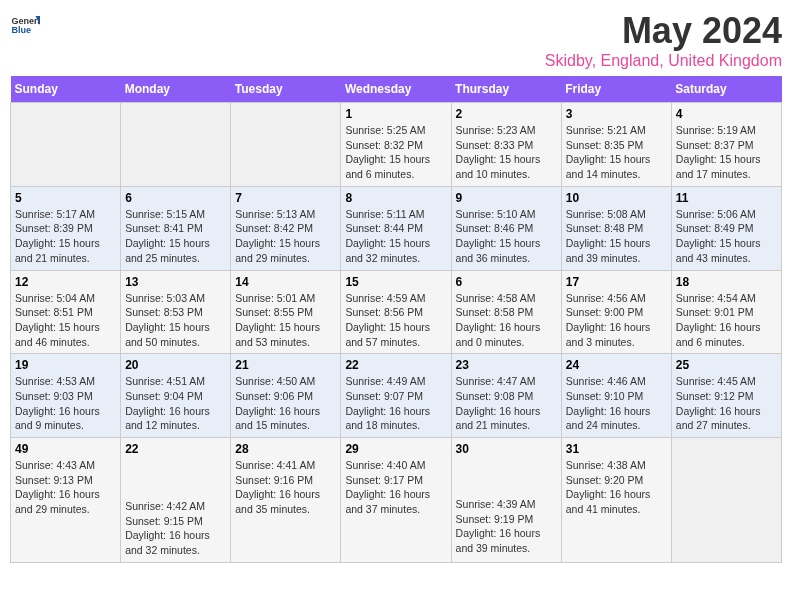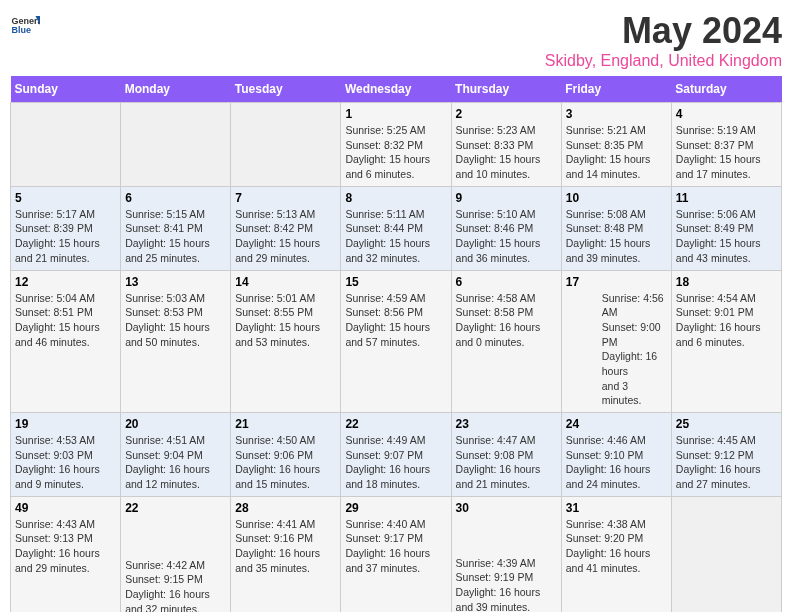--- a/index.html
+++ b/index.html
@@ -224,21 +224,21 @@
         </td>
         <td>
           <span class="day-number">6</span>
           <div class="day-info" style="white-space: pre-line;">Sunrise: 4:58 AM
 Sunset: 8:58 PM
 Daylight: 16 hours
 and 0 minutes.</div>
         </td>
         <td>
           <span class="day-number">17</span>
-          <div class="day-info" style="white-space: pre-line; margin-left: 36px;">Sunrise: 4:56 AM
+          <div class="day-info" style="white-space: pre-line;">Sunrise: 4:56 AM
 Sunset: 9:00 PM
 Daylight: 16 hours
 and 3 minutes.</div>
         </td>
         <td>
           <span class="day-number">18</span>
           <div class="day-info" style="white-space: pre-line;">Sunrise: 4:54 AM
 Sunset: 9:01 PM
 Daylight: 16 hours
 and 6 minutes.</div>

